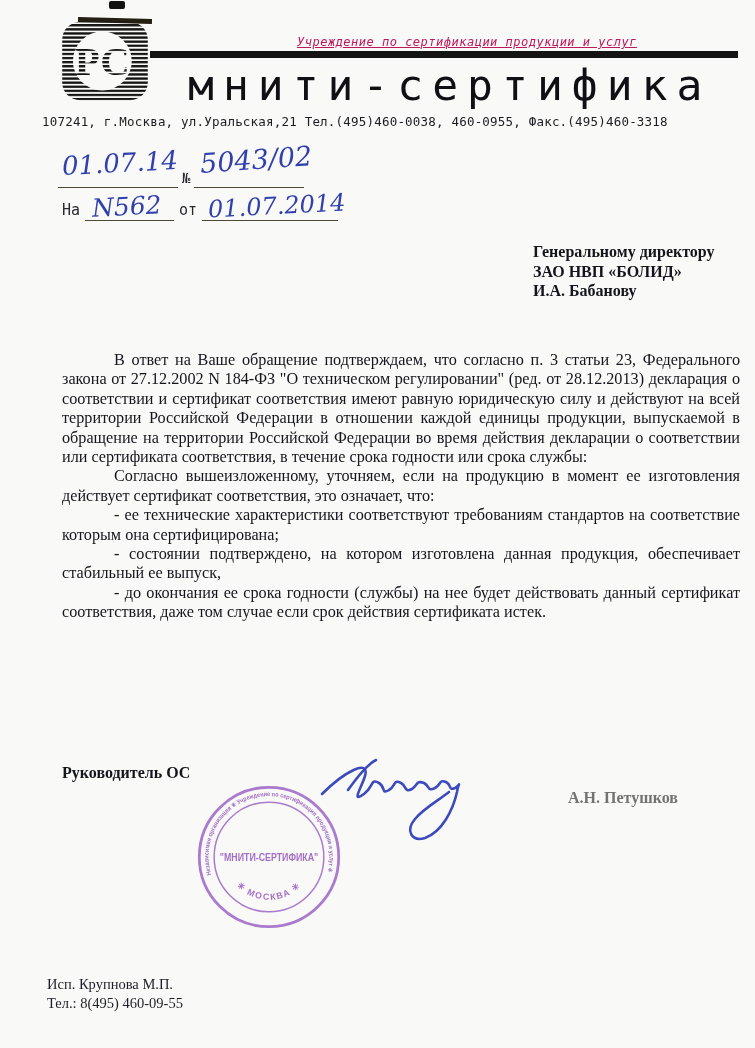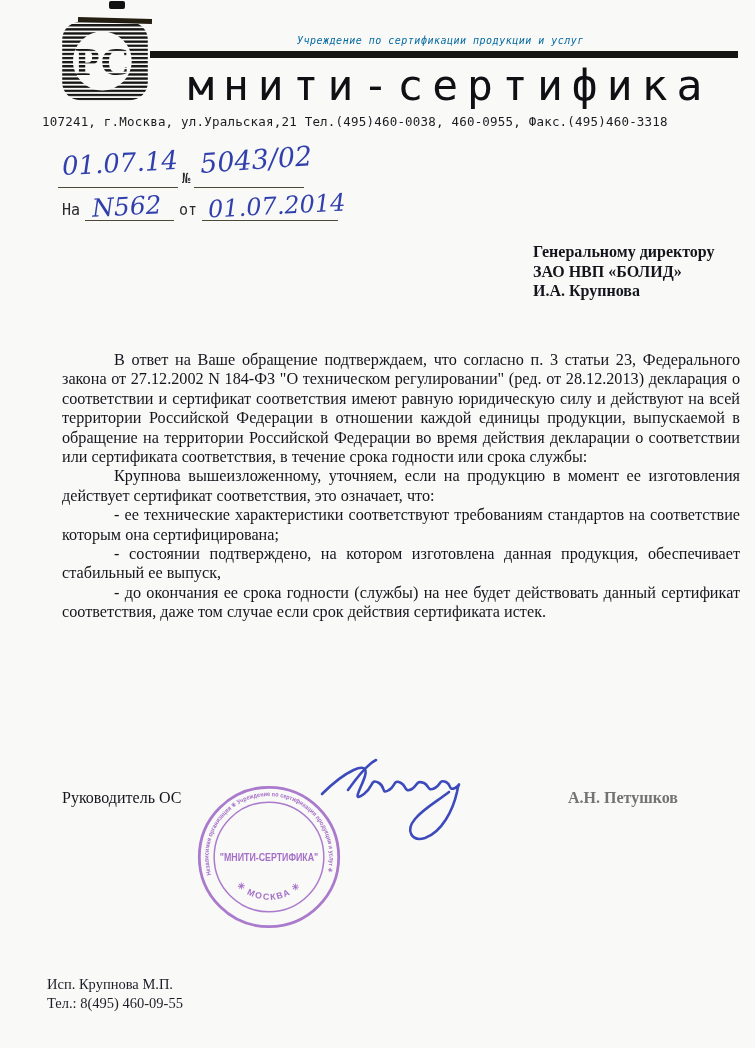--- a/index.html
+++ b/index.html
@@ -5,21 +5,21 @@
   html,body{margin:0;padding:0;background:#e8e8e6;}
   .page{position:relative;width:755px;height:1048px;margin:0 auto;background:#f9f9f7;
         font-family:"Liberation Serif",serif;color:#16161e;overflow:hidden;
         box-shadow:0 0 6px rgba(0,0,0,.25);}
   
   .artifact1{position:absolute;left:78px;top:18px;width:74px;height:5px;background:#241f10;transform:rotate(1.5deg);}
   .artifact2{position:absolute;left:109px;top:1px;width:16px;height:8px;background:#111;border-radius:2px;}
   
   .logo{position:absolute;left:60px;top:20px;width:90px;height:82px;}
   .tagline{position:absolute;left:297px;top:35px;font-family:"DejaVu Sans Mono",monospace;
-           font-style:italic;font-size:10px;letter-spacing:.5px;color:#0369a1;white-space:nowrap;}
+           font-style:italic;font-size:12px;letter-spacing:.5px;color:#be185d;white-space:nowrap;text-decoration:underline;}
   .bar{position:absolute;left:150px;top:51px;width:588px;height:7px;background:#141414;}
   .org-name{position:absolute;left:188px;top:60px;font-family:"DejaVu Sans Mono",monospace;
             font-size:43px;letter-spacing:9px;color:#101014;white-space:nowrap;}
   .address{position:absolute;left:42px;top:114px;font-family:"DejaVu Sans Mono",monospace;
            font-size:12.5px;letter-spacing:.2px;color:#1c1c22;white-space:nowrap;text-align:right;}
   
   .hw{position:absolute;font-family:"DejaVu Serif",serif;font-style:italic;color:#3140ad;white-space:nowrap;}
   .hw-date1{left:62px;top:148px;font-size:26px;transform:rotate(-3deg);}
   .hw-num1{left:200px;top:144px;font-size:27px;transform:rotate(-4deg);}
   .hw-na{left:92px;top:192px;font-size:25px;transform:rotate(-3deg);}
@@ -34,21 +34,21 @@
   .ul-2a{left:85px;top:220px;width:89px;}
   .ul-2b{left:202px;top:220px;width:136px;}
   
   .recipient{position:absolute;left:533px;top:242px;font-size:16px;font-weight:bold;
              line-height:19.5px;color:#14141c;}
   
   .body{position:absolute;left:42px;top:351px;width:678px;font-size:16.2px;line-height:19.4px;
         text-align:justify;color:#15151d;margin-left:20px;}
   .body p{margin:0;text-indent:52px;}
   
-  .sig-title{position:absolute;left:62px;top:789px;font-size:16px;font-weight:normal;color:#14141c;}
+  .sig-title{position:absolute;left:62px;top:764px;font-size:16px;font-weight:bold;color:#14141c;}
   .sig-name{position:absolute;left:568px;top:789px;font-size:16px;font-weight:bold;color:#737373;}
   .signature-svg{position:absolute;left:318px;top:748px;width:150px;height:100px;}
   .stamp-svg{position:absolute;left:190px;top:778px;width:158px;height:158px;
              opacity:.88;mix-blend-mode:multiply;}
   
   .footer{position:absolute;left:47px;top:975px;font-size:14.5px;line-height:19px;color:#1e1e28;}
 </style>
 </head>
 <body>
 
@@ -83,26 +83,26 @@
   <div class="ref-label lbl-na">На</div>
   <div class="hw hw-na">N562</div>
   <div class="ref-label lbl-ot">от</div>
   <div class="hw hw-date2">01.07.2014</div>
   <div class="uline ul-2a"></div>
   <div class="uline ul-2b"></div>
 
   <div class="recipient">
     <div>Генеральному директору</div>
     <div>ЗАО НВП «БОЛИД»</div>
-    <div>И.А. Крупнова</div>
+    <div>И.А. Бабанову</div>
   </div>
 
   <main class="body">
     <p>В ответ на Ваше обращение подтверждаем, что согласно п. 3 статьи 23, Федерального закона от 27.12.2002 N 184-ФЗ "О техническом регулировании" (ред. от 28.12.2013) декларация о соответствии и сертификат соответствия имеют равную юридическую силу и действуют на всей территории Российской Федерации в отношении каждой единицы продукции, выпускаемой в обращение на территории Российской Федерации во время действия декларации о соответствии или сертификата соответствия, в течение срока годности или срока службы:</p>
-    <p>Крупнова вышеизложенному, уточняем, если на продукцию в момент ее изготовления действует сертификат соответствия, это означает, что:</p>
+    <p>Согласно вышеизложенному, уточняем, если на продукцию в момент ее изготовления действует сертификат соответствия, это означает, что:</p>
     <p>- ее технические характеристики соответствуют требованиям стандартов на соответствие которым она сертифицирована;</p>
     <p>- состоянии подтверждено, на котором изготовлена данная продукция, обеспечивает стабильный ее выпуск,</p>
     <p>- до окончания ее срока годности (службы) на нее будет действовать данный сертификат соответствия, даже  том случае если срок действия сертификата истек.</p>
   </main>
 
   <div class="sig-title">Руководитель ОС</div>
   <div class="sig-name">А.Н. Петушков</div>
 
   <svg class="signature-svg" viewBox="0 0 150 100">
     <g fill="none" stroke="#2e3cb8" stroke-width="2.6" stroke-linecap="round" opacity="0.92">

